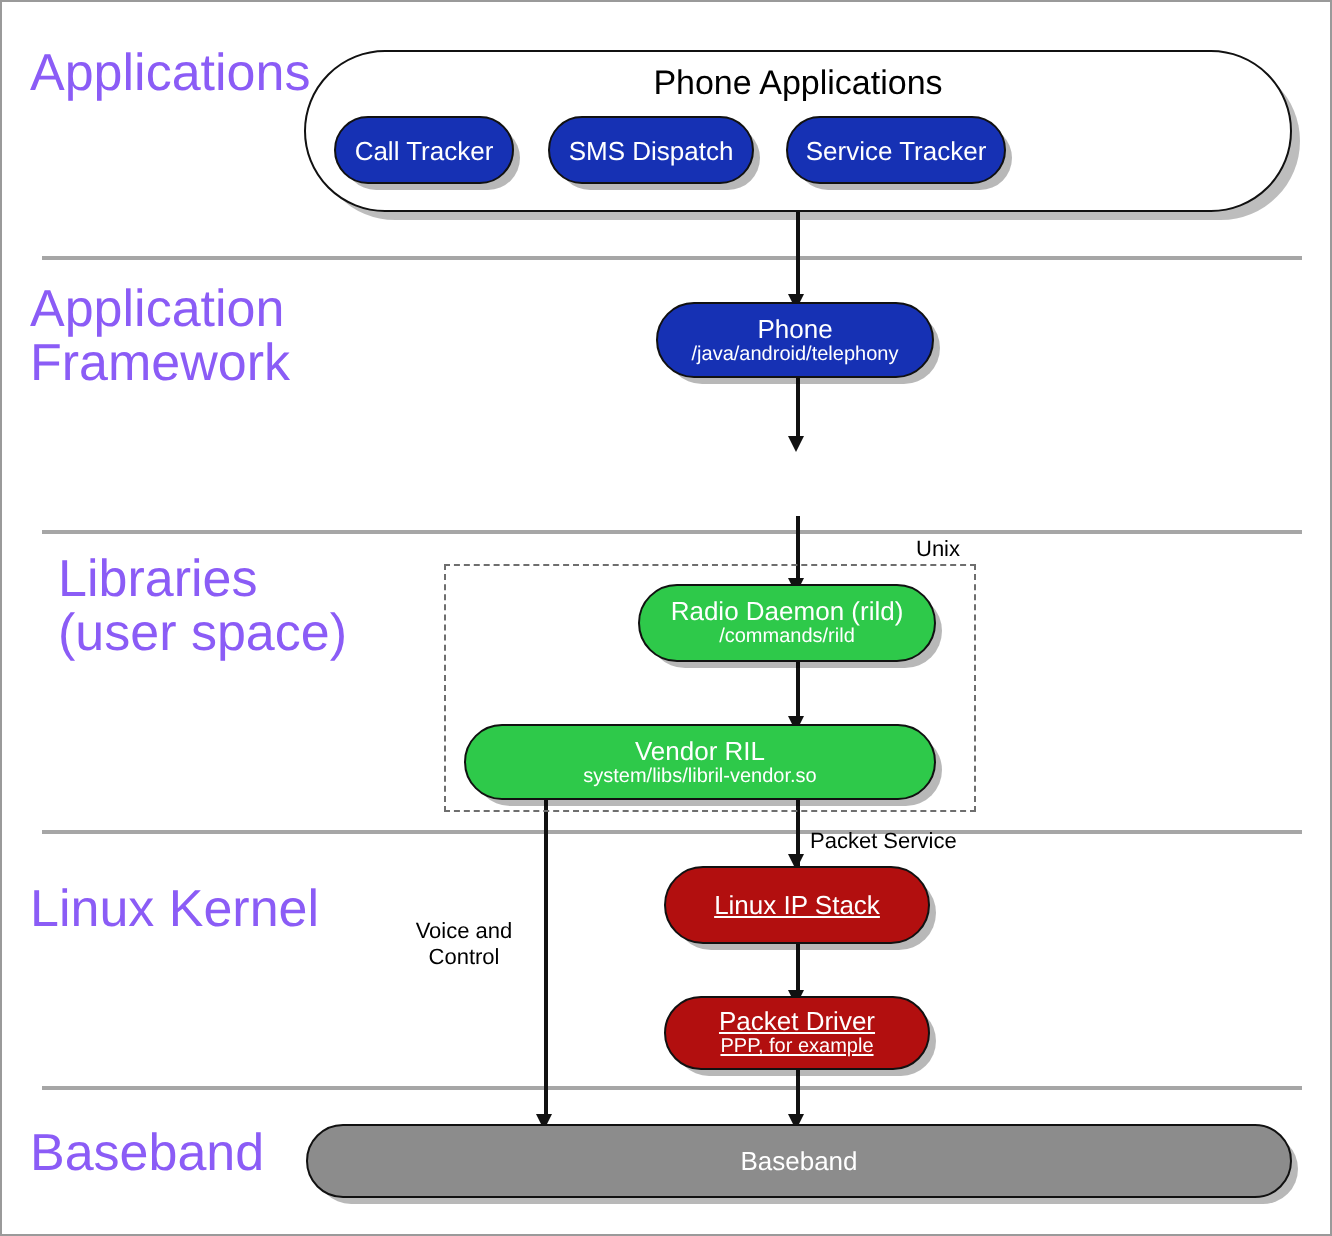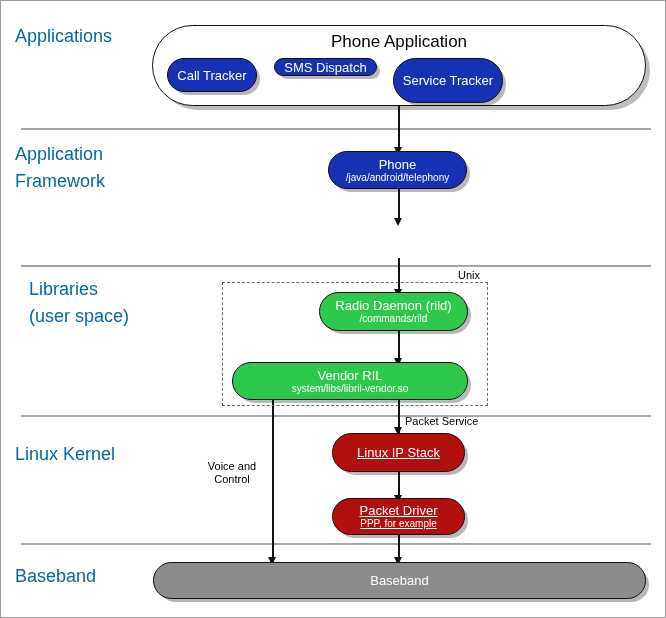--- a/index.html
+++ b/index.html
@@ -23,22 +23,22 @@
     position: absolute;
     height: 2px;
     background: #a6a6a6;
     left: 20px;
     width: 630px;
   }
 
   
   .layer-title {
     position: absolute;
-    color: #0369a1;
-    font-size: 18px;
+    color: #8b5cf6;
+    font-size: 26px;
     line-height: 27px;
     white-space: pre-line;
     letter-spacing: 0px;
   }
 
   
   .pill {
     position: absolute;
     box-sizing: border-box;
     border: 1px solid #111111;
@@ -160,30 +160,30 @@
 
   <div class="vline" style="left:397px; top:533px; height:27px;"></div>
   <div class="arrowhead" style="left:393px; top:556px;"></div>
 
   <div class="vline" style="left:271px; top:397px; height:163px;"></div>
   <div class="arrowhead" style="left:267px; top:556px;"></div>
   <div class="edge-label" style="left:196px; top:459px; width:70px; white-space:pre-line;">Voice and
 Control</div>
 
   <div class="capsule" style="left:151px; top:24px; width:494px; height:81px;">
-    <div class="capsule-title">Phone Application</div>
+    <div class="capsule-title">Phone Applications</div>
   </div>
 
   <div class="pill blue" style="left:166px; top:57px; width:90px; height:34px;">
     <span class="t1">Call Tracker</span>
   </div>
-  <div class="pill blue" style="left:273px; top:57px; width:103px; height:18px;">
+  <div class="pill blue" style="left:273px; top:57px; width:103px; height:34px;">
     <span class="t1">SMS Dispatch</span>
   </div>
-  <div class="pill blue" style="left:392px; top:57px; width:110px; height:45px;">
+  <div class="pill blue" style="left:392px; top:57px; width:110px; height:34px;">
     <span class="t1">Service Tracker</span>
   </div>
 
   <div class="pill blue" style="left:327px; top:150px; width:139px; height:38px;">
     <span class="t1">Phone</span>
     <span class="t2">/java/android/telephony</span>
   </div>
 
 
   <div class="dashbox" style="left:221px; top:281px; width:266px; height:124px;"></div>

